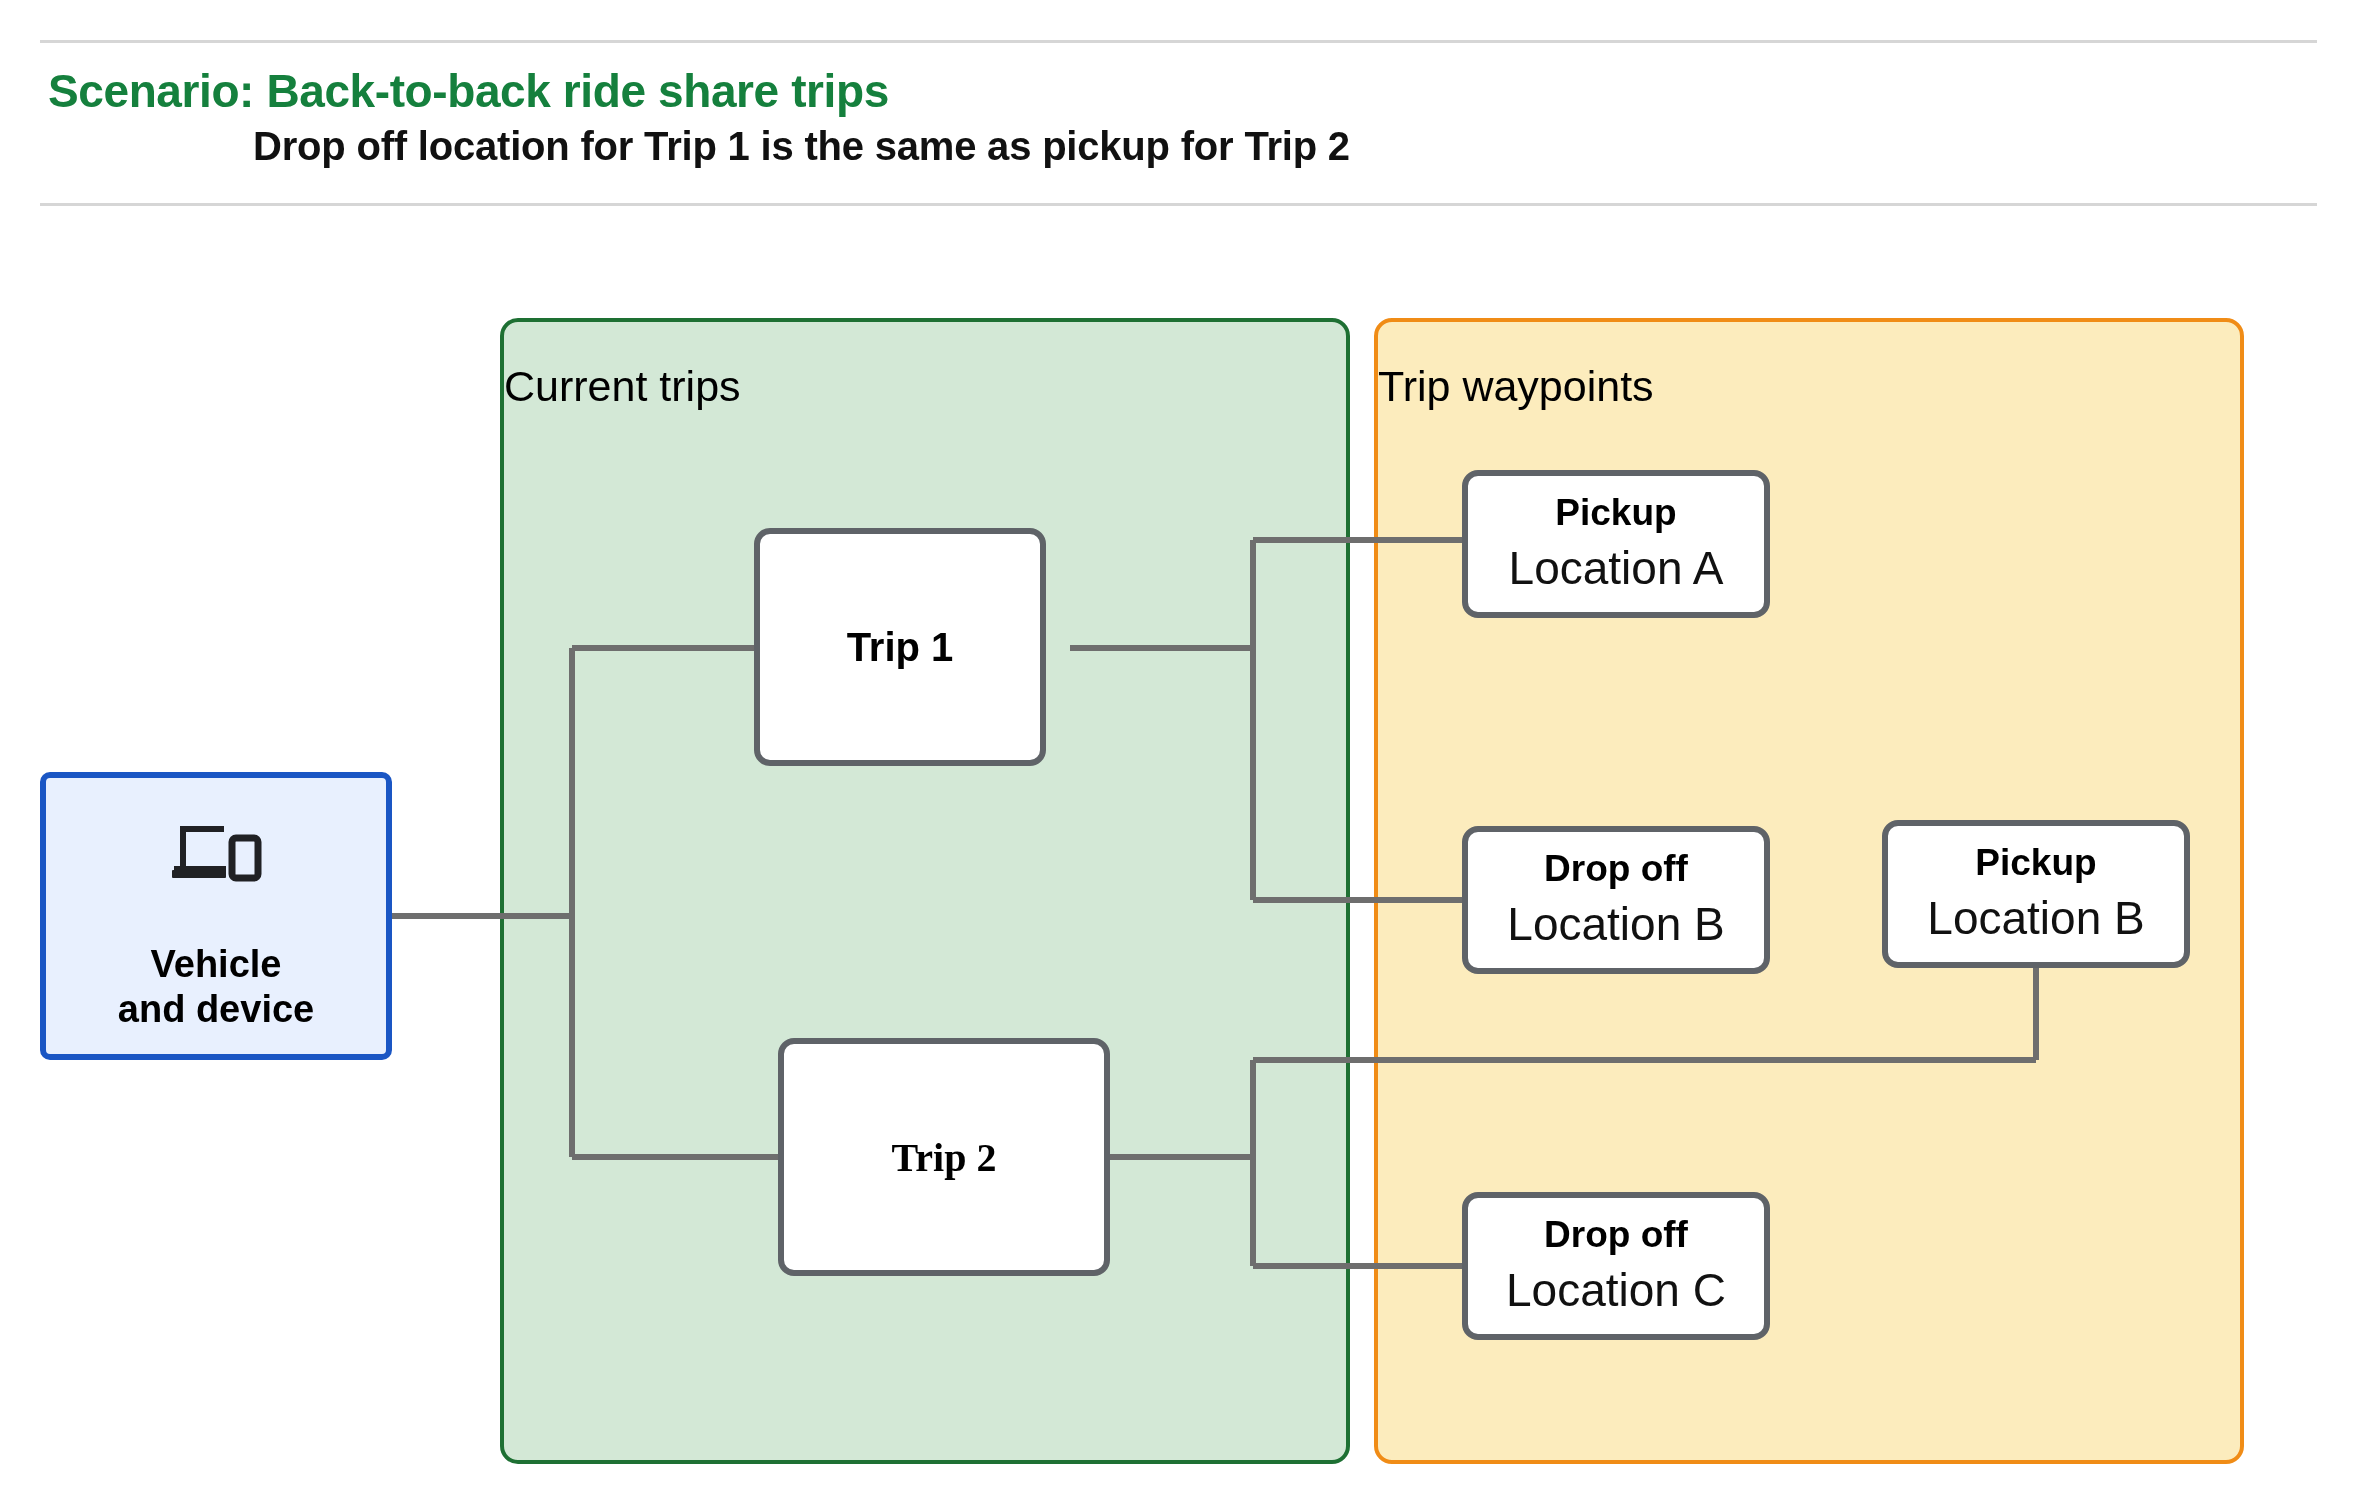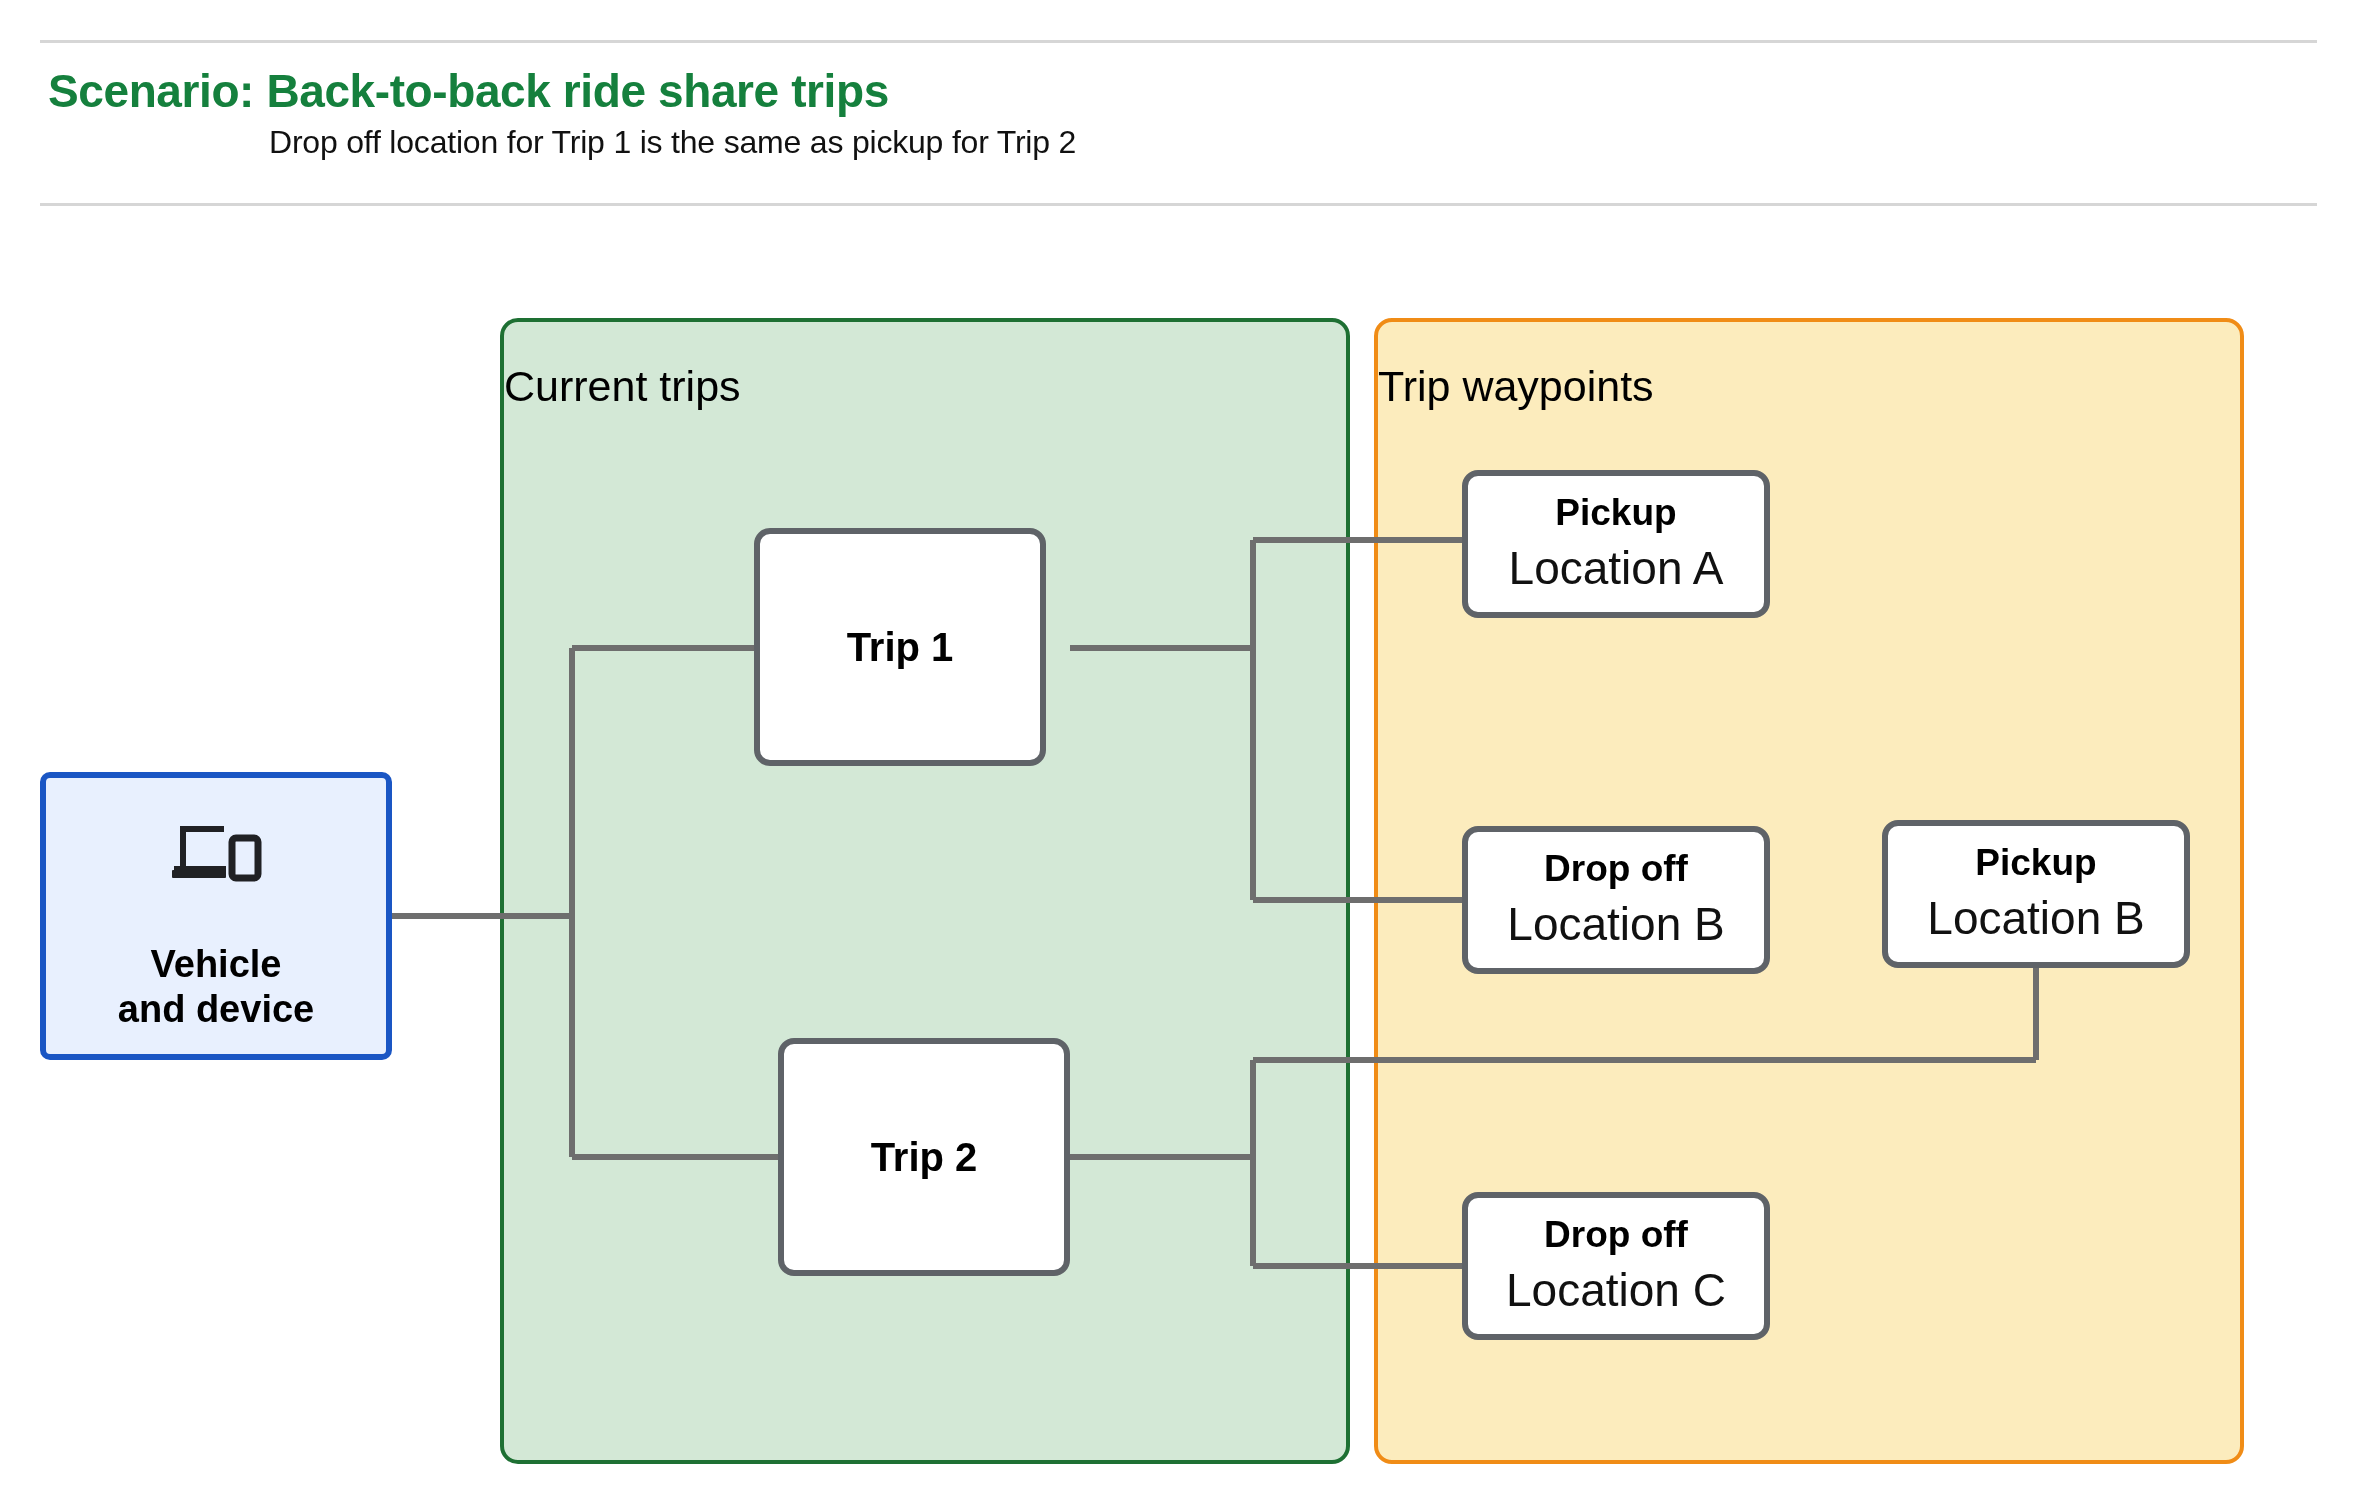--- a/index.html
+++ b/index.html
@@ -13,22 +13,22 @@
   .rule{position:absolute;left:40px;width:2277px;height:3px;background:#d6d6d6;}
   #rule-top{top:40px;}
   #rule-bottom{top:203px;}
   #scenario-title{
     position:absolute;left:48px;top:64px;
     font-size:46px;font-weight:700;letter-spacing:-0.4px;
     color:#15803d;white-space:nowrap;text-align:center;
   }
   #scenario-subtitle{
     position:absolute;left:253px;top:124px;
-    font-size:32px;font-weight:400;letter-spacing:-0.2px;
-    color:#111111;white-space:nowrap;margin-left:16px;
+    font-size:40px;font-weight:700;letter-spacing:-0.2px;
+    color:#111111;white-space:nowrap;
   }
 
   
   .panel{position:absolute;border-radius:18px;box-sizing:border-box;}
   #panel-current-trips{
     left:500px;top:318px;width:850px;height:1146px;
     background:#d3e8d6;border:4px solid #1e7033;
   }
   #panel-trip-waypoints{
     left:1374px;top:318px;width:870px;height:1146px;
@@ -46,21 +46,21 @@
   .node{
     position:absolute;box-sizing:border-box;
     background:#ffffff;border:6px solid #5f6368;border-radius:16px;
     display:flex;flex-direction:column;align-items:center;justify-content:center;
   }
   .node .ttl{font-size:37px;font-weight:700;color:#000;line-height:1.15;}
   .node .sub{font-size:46px;font-weight:400;color:#111;line-height:1.2;margin-top:6px;}
   .node .trip-label{font-size:40px;font-weight:700;color:#000;}
 
   #node-trip-1{left:754px;top:528px;width:292px;height:238px;}
-  #node-trip-2{left:778px;top:1038px;width:292px;height:238px;}
+  #node-trip-2{left:778px;top:1038px;width:332px;height:238px;font-family:Liberation Serif, serif;}
 
   #node-pickup-a{left:1462px;top:470px;width:308px;height:148px;}
   #node-dropoff-b{left:1462px;top:826px;width:308px;height:148px;}
   #node-pickup-b{left:1882px;top:820px;width:308px;height:148px;}
   #node-dropoff-c{left:1462px;top:1192px;width:308px;height:148px;}
 
   
   #node-vehicle{
     position:absolute;left:40px;top:772px;width:352px;height:288px;
     box-sizing:border-box;background:#e8f0fe;border:6px solid #1a56c4;

